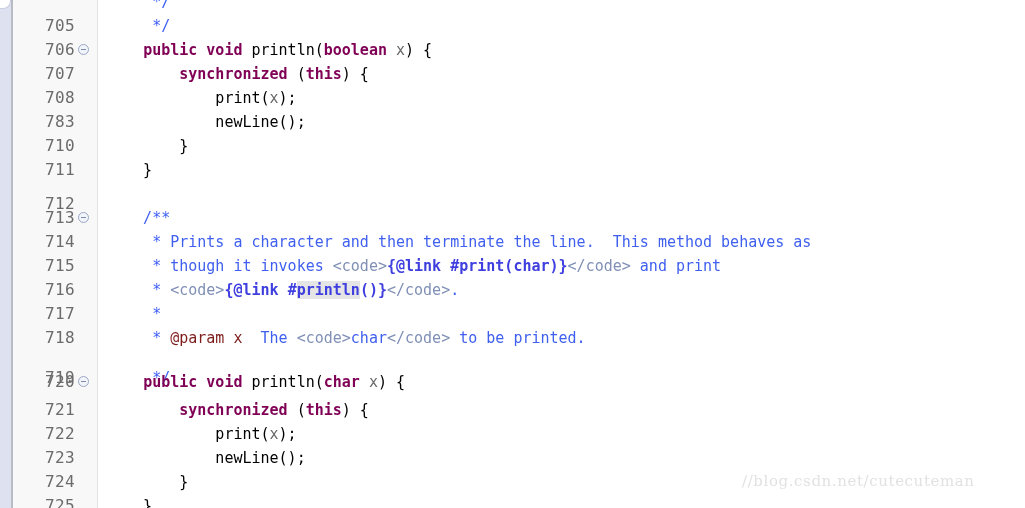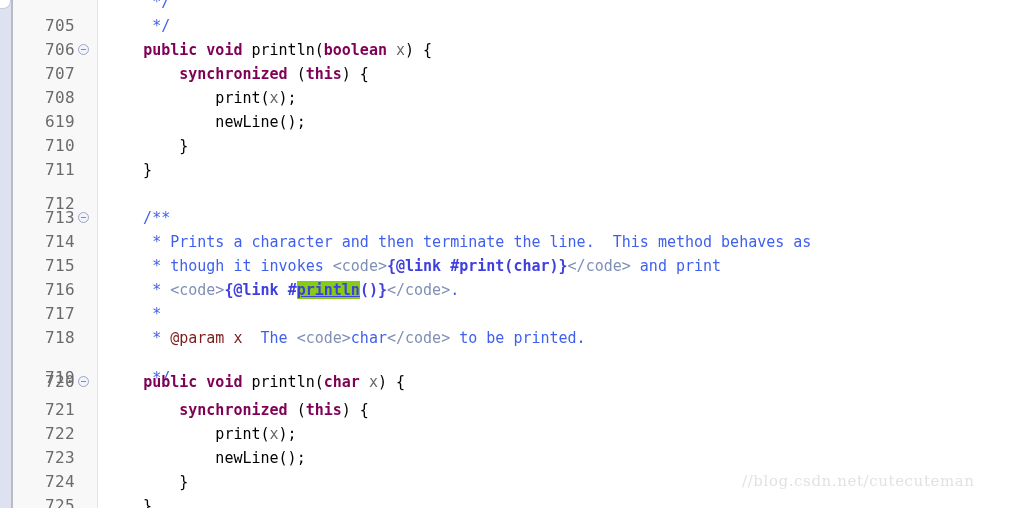--- a/index.html
+++ b/index.html
@@ -128,21 +128,21 @@
   }
 
   
   .kw       { color: #7f0055; font-weight: bold; }
   .plain    { color: #000000; }
   .param    { color: #6a6a6a; }
   .cmt      { color: #3f5fef; }
   .cmt-tag  { color: #7f8fb5; }
   .cmt-link { color: #3f3fdf; font-weight: bold; }
   .cmt-at   { color: #7f1d1d; }
-  .hl       { background: #84cc16; text-decoration: underline; }
+  .hl       { background: #e5e5e5; }
 
   
   .watermark {
     position: absolute;
     left: 742px;
     top: 472px;
     font-family: "DejaVu Serif", "Liberation Serif", serif;
     font-size: 15px;
     color: #e2e2e2;
     letter-spacing: 0.6px;
@@ -161,21 +161,21 @@
 
   <div class="gutter"></div>
   <div class="gutter-divider"></div>
 
   <div class="code-area" id="code-area">
       <div class="row" style="top: -10px;"><span class="code"><span class="cmt">     */</span></span></div>
       <div class="row" style="top: 14px;"><span class="lineno">705</span><span class="code"><span class="cmt">     */</span></span></div>
       <div class="row" style="top: 38px;"><span class="lineno">706</span><span class="fold"></span><span class="code"><span class="plain">    </span><span class="kw">public</span><span class="plain"> </span><span class="kw">void</span><span class="plain"> println(</span><span class="kw">boolean</span><span class="plain"> </span><span class="param">x</span><span class="plain">) {</span></span></div>
       <div class="row" style="top: 62px;"><span class="lineno">707</span><span class="code"><span class="plain">        </span><span class="kw">synchronized</span><span class="plain"> (</span><span class="kw">this</span><span class="plain">) {</span></span></div>
       <div class="row" style="top: 86px;"><span class="lineno">708</span><span class="code"><span class="plain">            print(</span><span class="param">x</span><span class="plain">);</span></span></div>
-      <div class="row" style="top: 110px;"><span class="lineno">619</span><span class="code"><span class="plain">            newLine();</span></span></div>
+      <div class="row" style="top: 110px;"><span class="lineno">783</span><span class="code"><span class="plain">            newLine();</span></span></div>
       <div class="row" style="top: 134px;"><span class="lineno">710</span><span class="code"><span class="plain">        }</span></span></div>
       <div class="row" style="top: 158px;"><span class="lineno">711</span><span class="code"><span class="plain">    }</span></span></div>
       <div class="row" style="top: 192px;"><span class="lineno">712</span><span class="code"></span></div>
       <div class="row" style="top: 206px;"><span class="lineno">713</span><span class="fold"></span><span class="code"><span class="cmt">    /**</span></span></div>
       <div class="row" style="top: 230px;"><span class="lineno">714</span><span class="code"><span class="cmt">     * Prints a character and then terminate the line.  This method behaves as</span></span></div>
       <div class="row" style="top: 254px;"><span class="lineno">715</span><span class="code"><span class="cmt">     * though it invokes </span><span class="cmt-tag">&lt;code&gt;</span><span class="cmt-link">{@link</span><span class="cmt"> </span><span class="cmt-link">#print(char)}</span><span class="cmt-tag">&lt;/code&gt;</span><span class="cmt"> and print</span></span></div>
       <div class="row" style="top: 278px;"><span class="lineno">716</span><span class="code"><span class="cmt">     * </span><span class="cmt-tag">&lt;code&gt;</span><span class="cmt-link">{@link </span><span class="cmt-link">#</span><span class="cmt-link hl">println</span><span class="cmt-link">()}</span><span class="cmt-tag">&lt;/code&gt;</span><span class="cmt">.</span></span></div>
       <div class="row" style="top: 302px;"><span class="lineno">717</span><span class="code"><span class="cmt">     *</span></span></div>
       <div class="row" style="top: 326px;"><span class="lineno">718</span><span class="code"><span class="cmt">     * </span><span class="cmt-at">@param</span><span class="cmt"> </span><span class="cmt-at">x</span><span class="cmt">  The </span><span class="cmt-tag">&lt;code&gt;</span><span class="cmt">char</span><span class="cmt-tag">&lt;/code&gt;</span><span class="cmt"> to be printed.</span></span></div>
       <div class="row" style="top: 366px; padding-left: 48px;"><span class="lineno">719</span><span class="code"><span class="cmt">     */</span></span></div>

